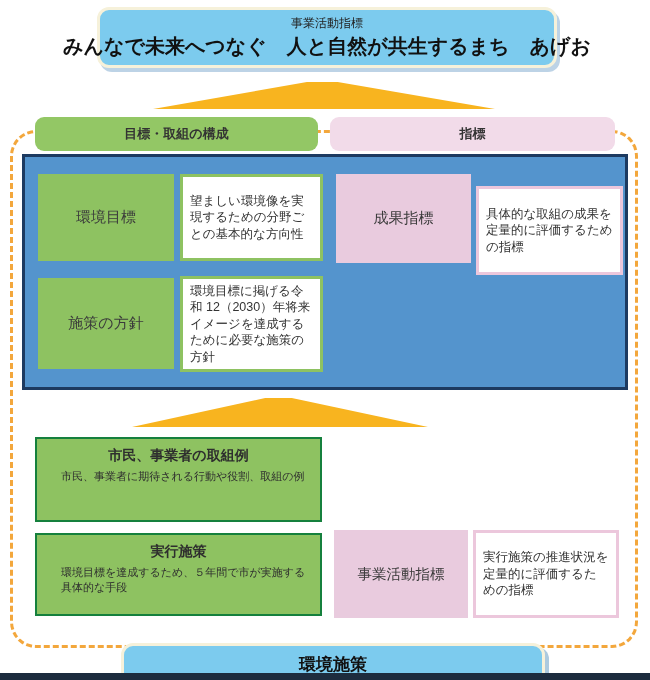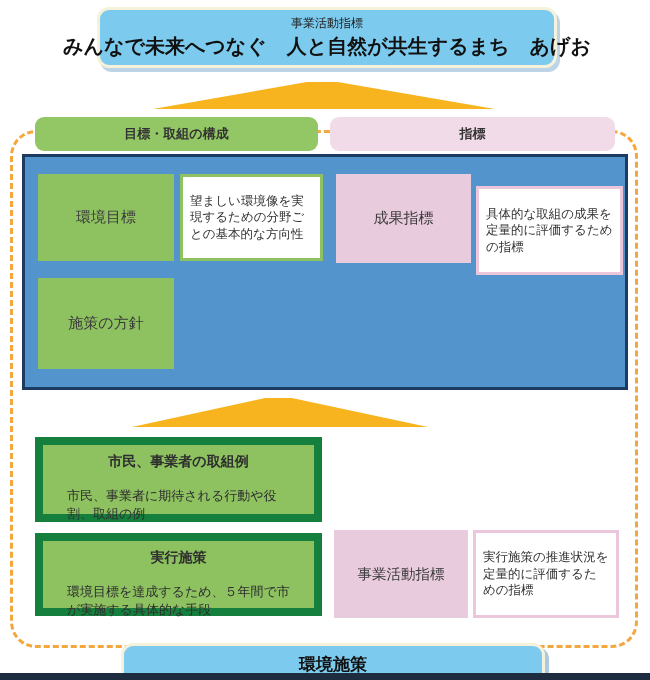--- a/index.html
+++ b/index.html
@@ -61,26 +61,26 @@
   
   .r1-label{left:13px;top:17px;width:136px;height:87px;}
   .r1-desc{left:155px;top:17px;width:143px;height:87px;}
   .r1-ind{left:311px;top:17px;width:135px;height:89px;}
   .r1-ind-desc{left:451px;top:29px;width:147px;height:89px;}
   .r2-label{left:13px;top:121px;width:136px;height:91px;}
   .r2-desc{left:155px;top:119px;width:143px;height:96px;}
 
   
   .lower-green{
-    background:#8ec261;border:8px solid #15803d;z-index:1;
+    background:#8ec261;border:2px solid #15803d;z-index:1;
   }
   .citizens-box{left:35px;top:437px;width:287px;height:85px;}
   .jikko-box{left:35px;top:533px;width:287px;height:83px;}
   .lg-title{padding-top:8px;text-align:center;font-size:14px;font-weight:bold;color:#2e2e2e;}
-  .lg-body{padding:4px 12px 0 24px;font-size:13px;line-height:1.4;color:#2e2e2e;text-align:left;margin-top:12px;}
+  .lg-body{padding:4px 12px 0 24px;font-size:11px;line-height:1.4;color:#2e2e2e;text-align:left;}
 
   
   .act-label{left:334px;top:530px;width:134px;height:88px;font-size:14.5px;z-index:1;}
   .act-desc{left:473px;top:530px;width:146px;height:88px;z-index:1;}
 
   
   .footer-box{
     left:121px;top:623px;width:424px;height:43px;
     background:#7ccbee;border:3px solid #f6f1da;border-radius:12px;
     box-shadow:4px 4px 0 #accadf;
@@ -106,20 +106,21 @@
 
   <div class="abs pill pill-green">目標・取組の構成</div>
   <div class="abs pill pill-pink">指標</div>
 
   <div class="abs blue-panel">
     <div class="abs label-box green-bg r1-label">環境目標</div>
     <div class="abs desc-box green-border r1-desc">望ましい環境像を実現するための分野ごとの基本的な方向性</div>
     <div class="abs label-box pink-bg r1-ind">成果指標</div>
     <div class="abs desc-box pink-border r1-ind-desc">具体的な取組の成果を定量的に評価するための指標</div>
     <div class="abs label-box green-bg r2-label">施策の方針</div>
+    <div class="abs desc-box green-border r2-desc">環境目標に掲げる令和 12（2030）年将来イメージを達成するために必要な施策の方針</div>
   </div>
 
   <div class="abs tri tri-mid"></div>
 
   <div class="abs lower-green citizens-box">
     <div class="lg-title">市民、事業者の取組例</div>
     <div class="lg-body">市民、事業者に期待される行動や役割、取組の例</div>
   </div>
 
   <div class="abs lower-green jikko-box">

